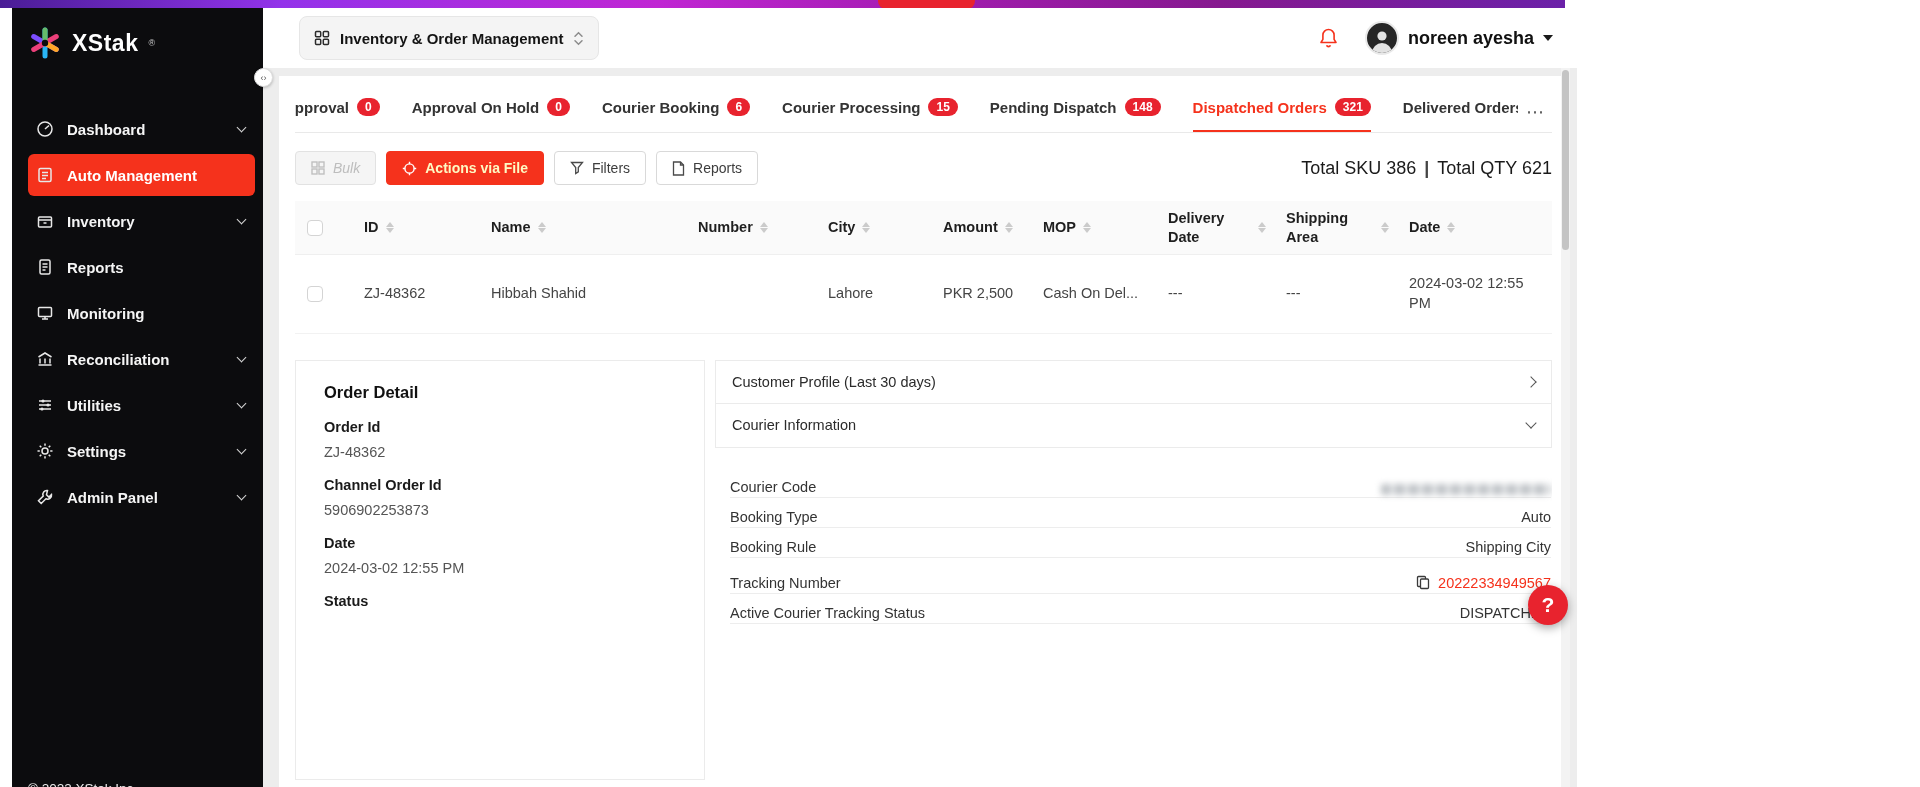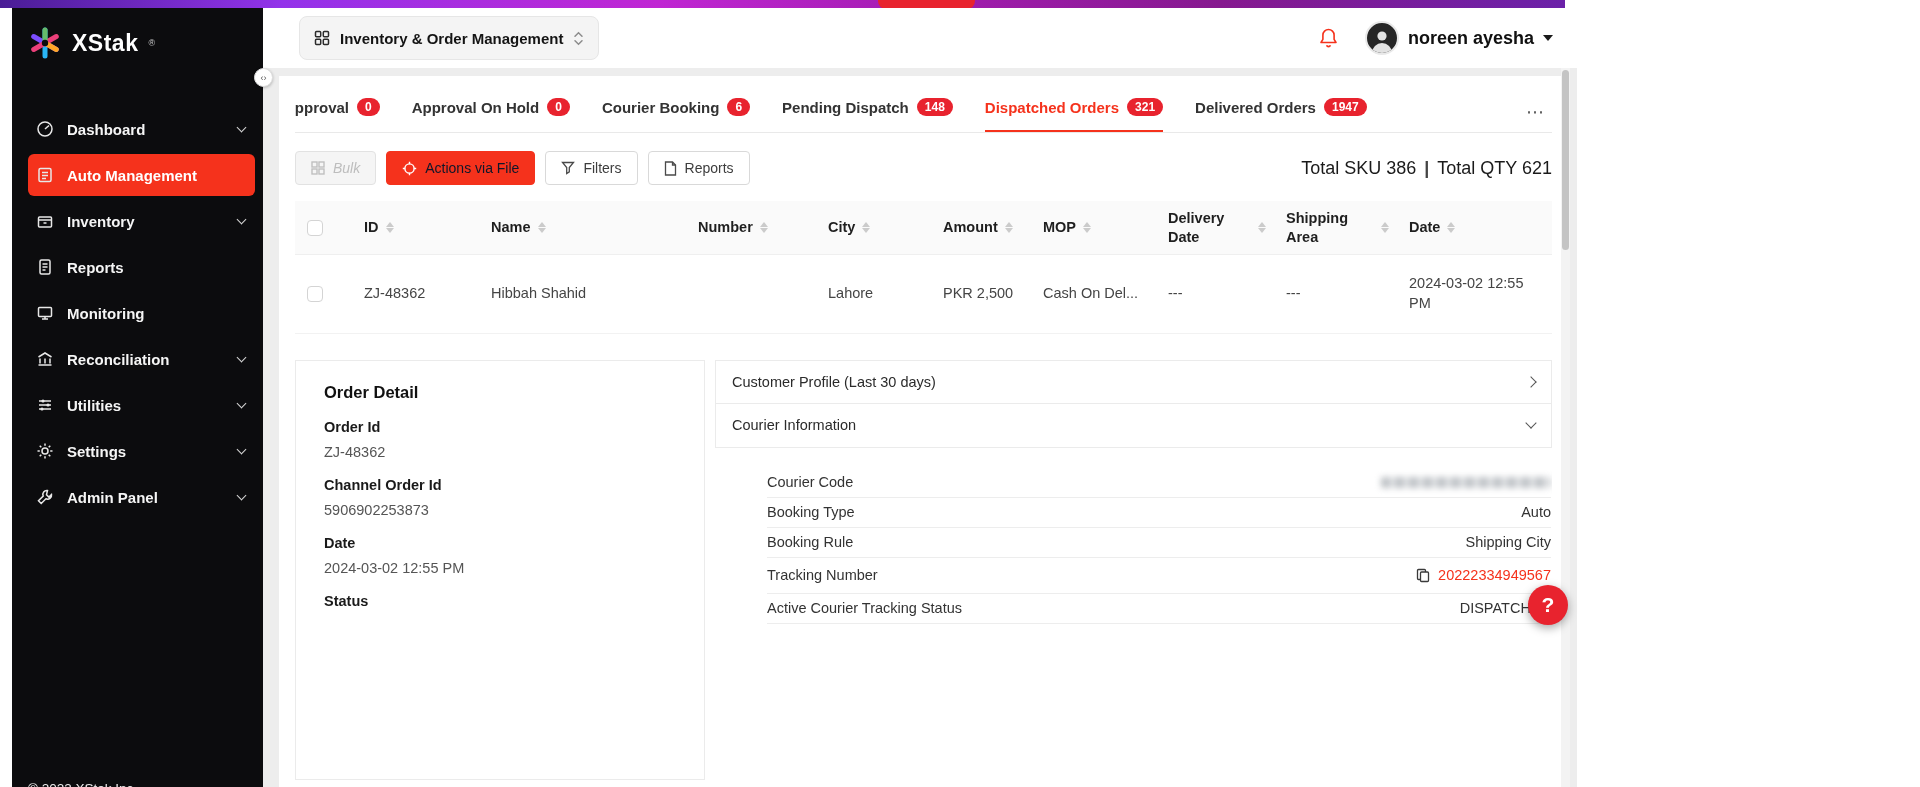--- a/index.html
+++ b/index.html
@@ -58,21 +58,21 @@
   .tab.active{color:var(--accent);border-bottom-color:var(--accent);}
   .badge{background:var(--badge);color:#fff;font-size:12px;font-weight:700;border-radius:10px;padding:2px 8px;line-height:1.2;}
   .tabs-more{position:absolute;right:0;top:16px;bottom:1px;width:34px;background:#fff;border:none;cursor:pointer;
     font-size:18px;color:#595959;display:flex;align-items:center;justify-content:center;}
 
   
   .actions-row{margin-top:18px;display:flex;align-items:center;gap:10px;}
   .btn{display:inline-flex;align-items:center;gap:8px;height:34px;padding:0 15px;border:1px solid #d9d9d9;
     border-radius:4px;background:#fff;font-size:14px;color:#3d3d3d;cursor:pointer;font-family:inherit;}
   .btn.disabled{background:#f5f5f5;border-color:#e2e2e2;color:#bdbdbd;cursor:not-allowed;font-style:italic;}
-  .btn.primary{background:var(--accent);border-color:var(--accent);color:#0f172a;font-weight:400;}
+  .btn.primary{background:var(--accent);border-color:var(--accent);color:#fef9c3;font-weight:700;}
   .totals{margin-left:auto;font-size:18px;color:#1a1a1a;display:flex;align-items:center;gap:8px;}
   .totals .sep{font-weight:700;color:#444;}
 
   
   .table{margin-top:16px;}
   .thead,.trow{display:grid;grid-template-columns:57px 127px 207px 130px 115px 100px 125px 118px 123px 1fr;}
   .thead{background:#fafafa;border-bottom:1px solid #efefef;}
   .th{display:flex;align-items:center;gap:7px;padding:8px 8px 8px 12px;min-height:50px;
     font-size:14.5px;font-weight:700;color:#1f1f1f;cursor:pointer;line-height:1.25;}
   .sorter{display:flex;flex-direction:column;gap:1px;flex:none;}
@@ -90,22 +90,22 @@
   .panel-left h3{font-size:16.5px;font-weight:700;color:#111;margin-bottom:12px;}
   .fld-label{font-size:14.5px;font-weight:700;color:#1a1a1a;margin-top:17px;}
   .fld-value{font-size:14.5px;color:#555;margin-top:9px;}
   .panel-right{overflow:hidden;}
   .acc-row{border:1px solid #ebebeb;height:44px;display:flex;align-items:center;justify-content:space-between;
     padding:0 16px;font-size:14.5px;color:#2b2b2b;cursor:pointer;background:#fff;}
   .acc-row + .acc-row{border-top:0;}
   .chev-r{width:8px;height:8px;border-right:1.6px solid #555;border-bottom:1.6px solid #555;transform:rotate(-45deg);}
   .chev-d{width:8px;height:8px;border-right:1.6px solid #555;border-bottom:1.6px solid #555;transform:rotate(45deg);margin-top:-4px;}
   .fields-list{margin-top:20px;padding:0 1px 0 15px;}
-  .frow{display:flex;align-items:center;justify-content:space-between;min-height:30px;
-    border-bottom:1px solid #ededed;font-size:14.5px;color:#333;padding:2px 0;margin-left:37px;}
+  .frow{display:flex;align-items:flex-end;justify-content:space-between;min-height:30px;
+    border-bottom:1px solid #ededed;font-size:14.5px;color:#333;padding:2px 0;}
   .frow .fval{color:#333;}
   .frow.tall{min-height:36px;}
   .redacted-bar{display:inline-block;width:170px;height:11px;border-radius:2px;
     background:repeating-linear-gradient(90deg,#9aa0a6 0 9px,#d7d9dc 9px 14px);filter:blur(3px);opacity:.65;}
   .track-link{color:var(--accent);text-decoration:none;font-size:14.5px;cursor:pointer;}
   .val-with-icon{display:flex;align-items:center;gap:8px;}
 
   
   .vscroll{position:absolute;left:1549px;top:60px;bottom:0;width:9px;background:#f3f3f3;}
   .vthumb{position:absolute;left:1px;top:2px;width:7px;height:180px;background:#c4c4c4;border-radius:4px;cursor:grab;}
@@ -306,20 +306,24 @@
               <span>Approval</span>
               <span class="badge">0</span>
             </button>
             <button class="tab">
               <span>Approval On Hold</span>
               <span class="badge">0</span>
             </button>
             <button class="tab">
               <span>Courier Booking</span>
               <span class="badge">6</span>
+            </button>
+            <button class="tab">
+              <span>Courier Processing</span>
+              <span class="badge">15</span>
             </button>
             <button class="tab">
               <span>Pending Dispatch</span>
               <span class="badge">148</span>
             </button>
             <button class="tab active">
               <span>Dispatched Orders</span>
               <span class="badge">321</span>
             </button>
             <button class="tab">

